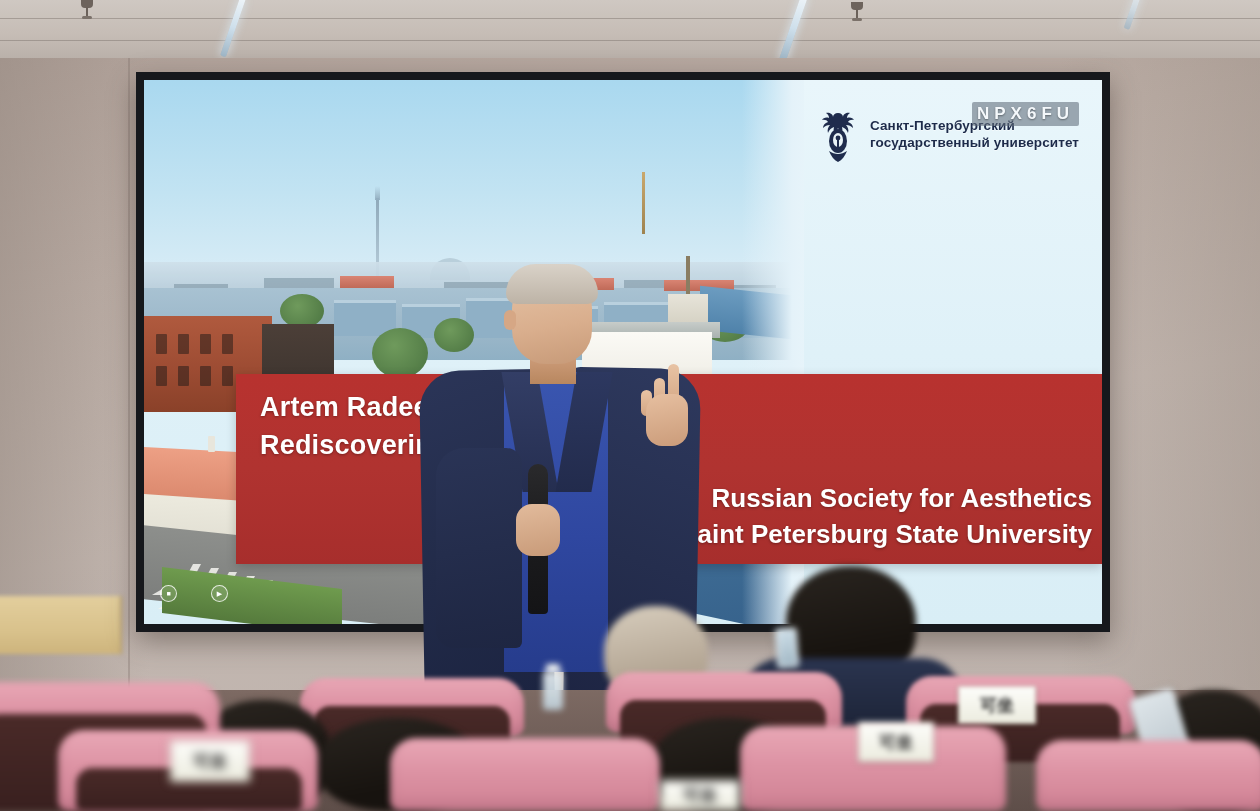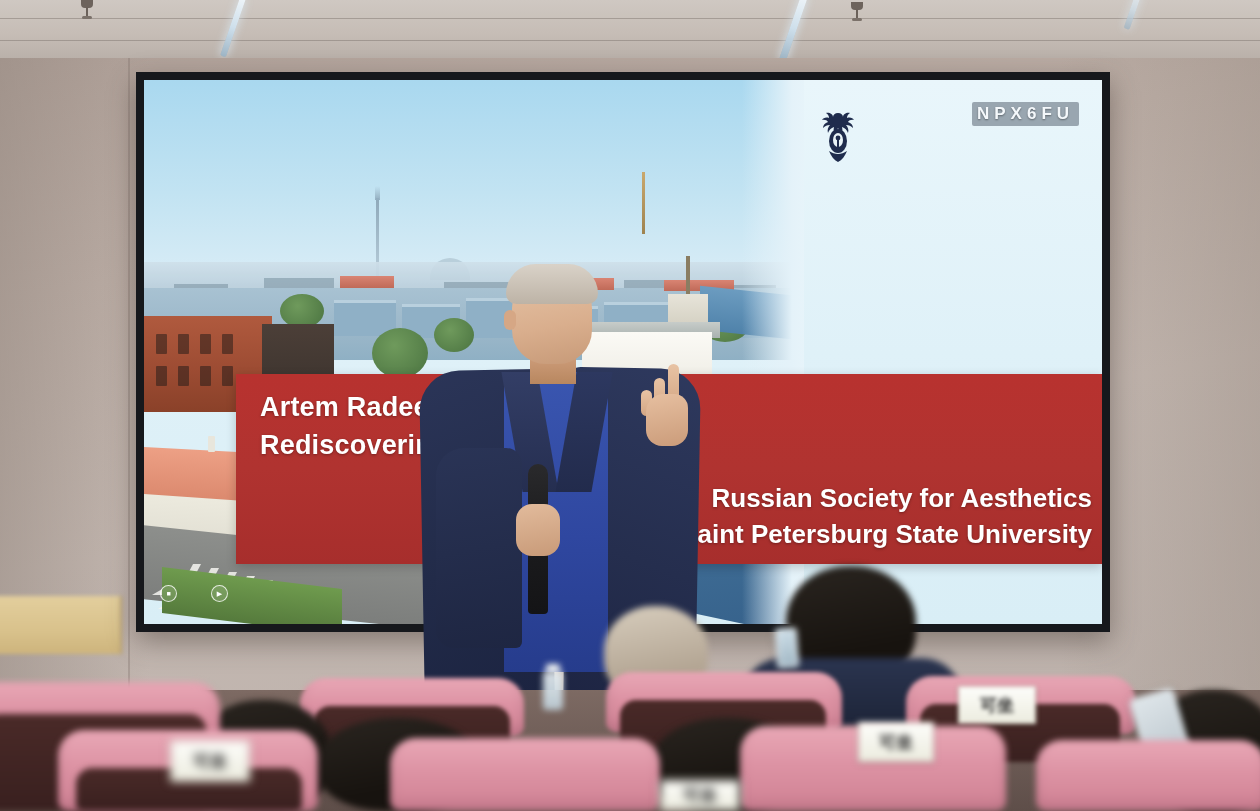--- a/index.html
+++ b/index.html
@@ -629,20 +629,22 @@
         <svg class="crest" viewBox="0 0 44 56">
           <g fill="#1f2c4d">
             <path d="M22 6c-3 0-5 2-5 4 0-3-4-5-7-4 2 1 3 3 3 5-3-1-6 0-7 2 3-.5 5 .5 6 2-3 1-5 3-5 6 2-2 4-3 7-3-2 2-3 5-2 8 1-3 3-5 6-6-1 3 0 6 2 8 0-3 1-5 2-7 1 2 2 4 2 7 2-2 3-5 2-8 3 1 5 3 6 6 1-3 0-6-2-8 3 0 5 1 7 3 0-3-2-5-5-6 1-1.5 3-2.5 6-2-1-2-4-3-7-2 0-2 1-4 3-5-3-1-7 1-7 4 0-2-2-4-5-4z"></path>
             <ellipse cx="22" cy="34" rx="9" ry="12"></ellipse>
             <path d="M13 44c2 5 5 9 9 11 4-2 7-6 9-11-3 2-6 3-9 3s-6-1-9-3z"></path>
           </g>
           <ellipse cx="22" cy="33" rx="5" ry="7" fill="#e9f3f7"></ellipse>
           <circle cx="22" cy="31" r="2.4" fill="#1f2c4d"></circle>
           <rect x="21" y="32" width="2" height="8" fill="#1f2c4d"></rect>
         </svg>
+        <div class="uni-name">Санкт-Петербургский
+государственный университет</div>
       </div>
       <div class="watermark">NPX6FU</div>
 
       <div class="banner">
         <div class="banner-title">Artem Radee
 Rediscoverin                       netics</div>
         <div class="banner-sub">Russian Society for Aesthetics
 Saint Petersburg State University</div>
       </div>
 

